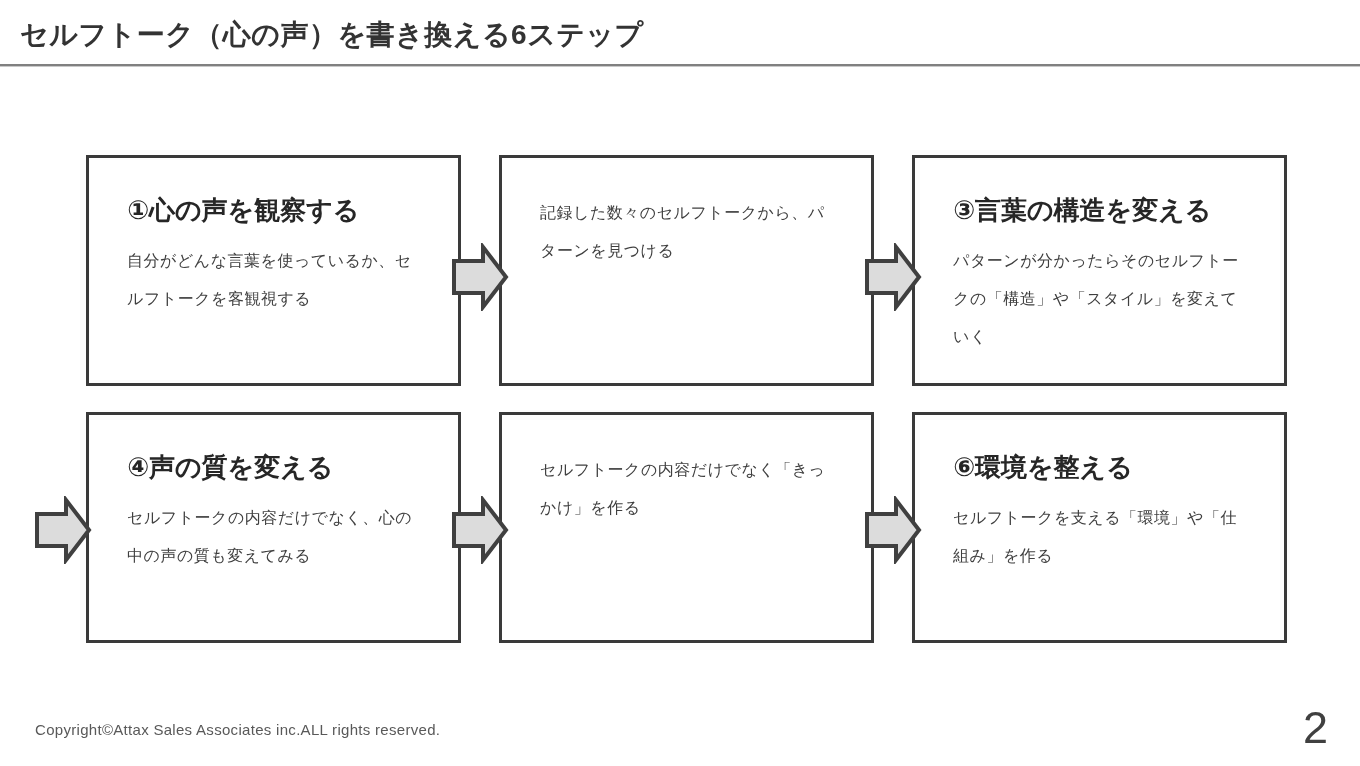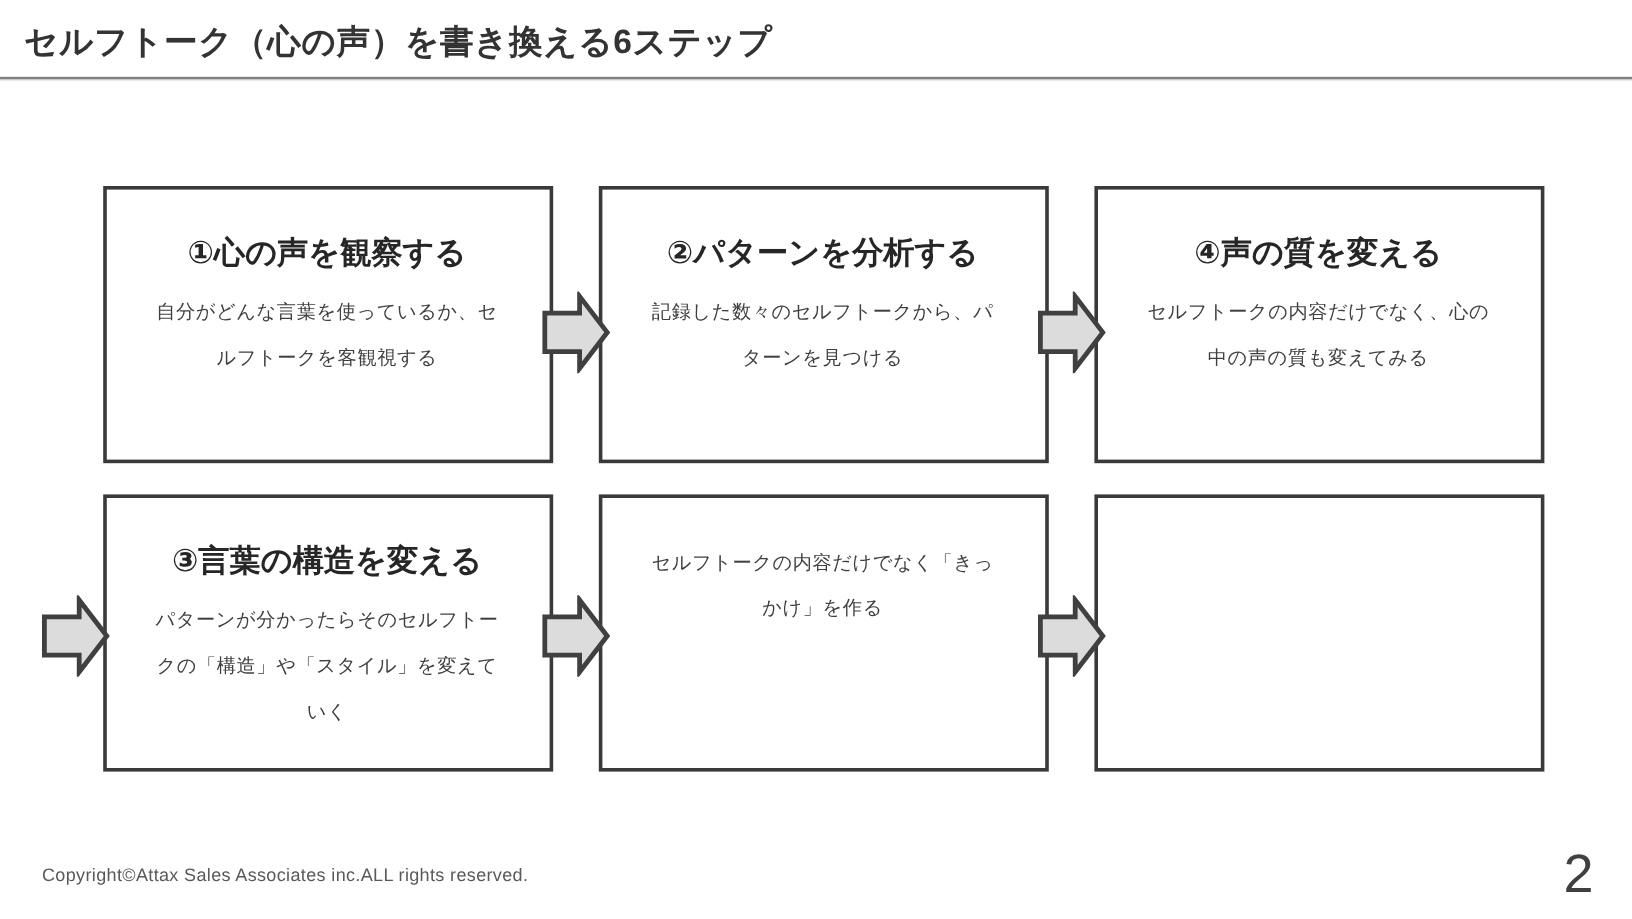--- a/index.html
+++ b/index.html
@@ -30,21 +30,21 @@
   .divider{
     position:absolute;left:0;top:64px;width:1360px;height:3px;
     background:linear-gradient(to bottom, var(--divider) 70%, #c9c9c9 30%);
   }
 
   .grid{
     position:absolute;left:86px;top:155px;
     display:grid;
     grid-template-columns:repeat(3,375px);
     grid-auto-rows:231px;
-    column-gap:38px;row-gap:26px;text-align:center;
+    column-gap:38px;row-gap:26px;
   }
   .box{
     border:3px solid var(--box-border);
     background:var(--box-fill);
     padding:36px 40px 0 38px;
   }
   .box h2{
     font-size:26px;font-weight:bold;color:var(--heading-text);
     line-height:32px;margin-bottom:16px;white-space:nowrap;
   }
@@ -83,35 +83,36 @@
 
   <h1 class="slide-title">セルフトーク（心の声）を書き換える6ステップ</h1>
   <div class="divider"></div>
 
   <div class="grid">
     <section class="box">
       <h2>①心の声を観察する</h2>
       <p>自分がどんな言葉を使っているか、セルフトークを客観視する</p>
     </section>
     <section class="box">
-      <h2>②パターンを分析する</h2>
       <p>記録した数々のセルフトークから、パターンを見つける</p>
+    </section>
+    <section class="box">
+      <h2>③言葉の構造を変える</h2>
+      <p>パターンが分かったらそのセルフトークの「構造」や「スタイル」を変えていく</p>
     </section>
     <section class="box">
       <h2>④声の質を変える</h2>
       <p>セルフトークの内容だけでなく、心の中の声の質も変えてみる</p>
     </section>
     <section class="box">
-      <h2>③言葉の構造を変える</h2>
-      <p>パターンが分かったらそのセルフトークの「構造」や「スタイル」を変えていく</p>
-    </section>
-    <section class="box">
       <p>セルフトークの内容だけでなく「きっかけ」を作る</p>
     </section>
     <section class="box">
+      <h2>⑥環境を整える</h2>
+      <p>セルフトークを支える「環境」や「仕組み」を作る</p>
     </section>
   </div>
 
   <svg class="arrow arrow-1-2" viewBox="0 0 58 68" aria-hidden="true">
     <polygon points="3,18 32,18 32,4 55,34 32,64 32,50 3,50"></polygon>
   </svg>
   <svg class="arrow arrow-2-3" viewBox="0 0 58 68" aria-hidden="true">
     <polygon points="3,18 32,18 32,4 55,34 32,64 32,50 3,50"></polygon>
   </svg>
   <svg class="arrow arrow-in-4" viewBox="0 0 58 68" aria-hidden="true">

